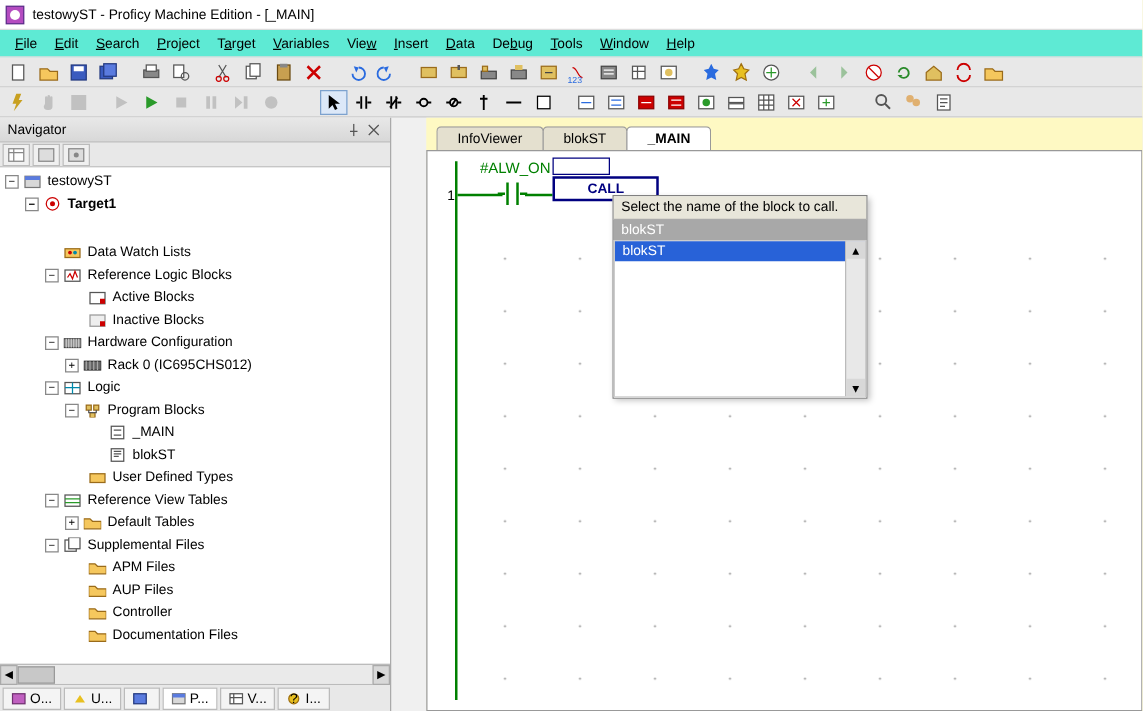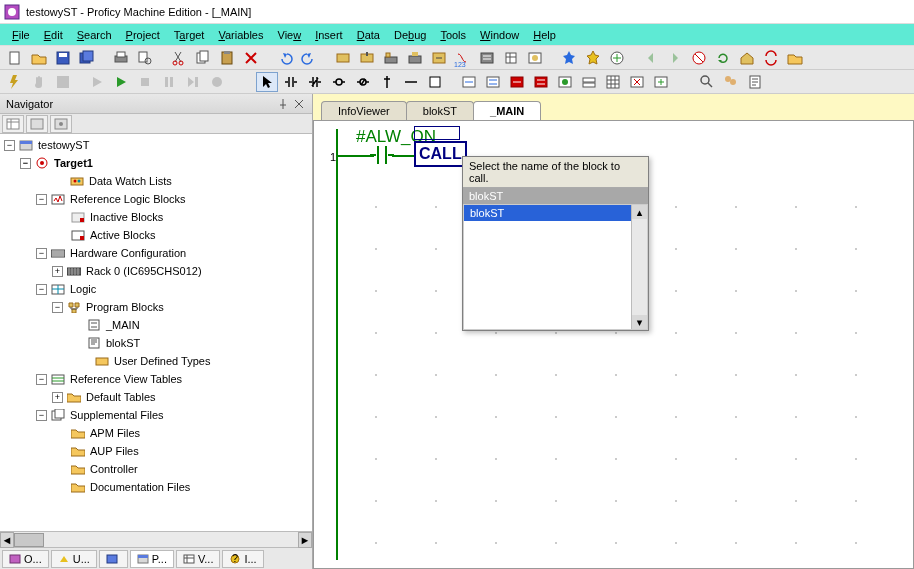--- a/index.html
+++ b/index.html
@@ -6,21 +6,21 @@
   body { width:914px; height:569px; background:#f0f0f0; overflow:hidden; display:flex; flex-direction:column; }
   .titlebar { height:24px; background:#fff; display:flex; align-items:center; padding:0 4px; gap:6px; border-bottom:1px solid #ddd; }
   .titlebar .icon { width:16px; height:16px; display:inline-flex; align-items:center; justify-content:center; }
   .menubar { height:22px; background:#5eead4; display:flex; align-items:center; padding:0 6px; gap:2px; border-bottom:1px solid #ddd; }
   .menu-item { padding:2px 6px; cursor:default; }
   .menu-item .u { text-decoration:underline; }
   .toolbar { height:24px; background:#e8e8e8; border-bottom:1px solid #ccc; display:flex; align-items:center; padding:0 4px; gap:2px; }
   .tbtn { width:22px; height:20px; display:inline-flex; align-items:center; justify-content:center; border:1px solid transparent; cursor:default; }
   .tbtn.selected { background:#dce8f8; border:1px solid #7da2ce; }
   .sep { width:4px; height:20px; border-left:1px solid #ccc; margin:0 2px; opacity:0; }
-  .main-row { flex:1; display:flex; overflow:hidden; }
+  .main-row { flex:1; display:flex; overflow:hidden;gap:28px; }
   .nav-pane { width:313px; display:flex; flex-direction:column; border-right:1px solid #aaa; background:#eee; }
   .nav-header { height:20px; background:linear-gradient(#e8e8e8,#d8d8d8); border-bottom:1px solid #bbb; display:flex; align-items:center; padding:0 6px; position:relative; }
   .nav-header .title { flex:1; }
   .nav-header .btn { width:14px; height:14px; display:inline-flex; align-items:center; justify-content:center; margin-left:2px; }
   .nav-tabs { height:20px; background:#e8e8e8; border-bottom:1px solid #bbb; display:flex; align-items:center; padding:0 2px; gap:2px; }
   .nav-tab { width:22px; height:18px; border:1px solid #bbb; background:#f0f0f0; display:inline-flex; align-items:center; justify-content:center; }
   .tree { flex:1; background:#fff; overflow:auto; padding:2px 0; }
   .tree-row { display:flex; align-items:center; height:18px; white-space:nowrap; }
   .toggle { width:11px; height:11px; border:1px solid #888; display:inline-flex; align-items:center; justify-content:center; font-size:9px; line-height:9px; background:#fff; margin-right:3px; cursor:default; }
   .toggle.blank { border:none; background:transparent; }
@@ -35,22 +35,22 @@
   .btab { height:18px; padding:0 6px; border:1px solid #bbb; background:#f4f4f4; display:inline-flex; align-items:center; gap:3px;}
   .btab.active { background:#fff; }
   .editor-area { flex:1; display:flex; flex-direction:column; background:#fef9c3; }
   .doc-tabs { height:22px; display:flex; align-items:flex-end; padding-left:8px; margin-top:4px; gap:0; }
   .doc-tab { padding:3px 16px; background:#e4e0cf; border:1px solid #999; border-bottom:none; border-top-left-radius:4px; border-top-right-radius:4px; margin-right:-1px; cursor:default;}
   .doc-tab.active { background:#fff; font-weight:bold; position:relative; z-index:2; }
   .ladder-surface { flex:1; background:#fff; border:1px solid #999; margin:0 0 0 0; position:relative; }
   .rung-num { position:absolute; left:2px; top:30px; width:20px; text-align:right; color:#000; font-size:11px; }
   .rail { position:absolute; left:22px; top:8px; width:2px; bottom:8px; background:#008000; }
   .hwire { position:absolute; height:2px; background:#008000; }
-  .contact-label { position:absolute; color:#008000; font-size:17px; }
-  .call-box { position:absolute; border:2px solid #000080; background:#fff; padding:2px 3px; color:#000080; font-weight:bold; font-size:16px;}
+  .contact-label { position:absolute; color:#008000; font-size:12px; }
+  .call-box { position:absolute; border:2px solid #000080; background:#fff; padding:2px 26px; color:#000080; font-weight:bold; font-size:11px;}
   .dropdown { position:absolute; border:1px solid #808080; background:#fff; box-shadow:2px 2px 5px rgba(0,0,0,0.25); }
   .dropdown .prompt { background:#e8e6da; border-bottom:1px solid #aaa; padding:3px 6px; }
   .dropdown .input-row { background:#a8a8a8; color:#fff; padding:2px 6px; }
   .dropdown .list { background:#fff; height:126px; border:1px solid #ccc; margin:0; position:relative; }
   .dropdown .list-item { padding:2px 6px; }
   .dropdown .list-item.sel { background:#2862d8; color:#fff; }
   .dropdown .scroll { position:absolute; right:0; top:0; width:16px; bottom:0; background:#e8e8e8; border-left:1px solid #bbb;}
   .dropdown .scroll .up,.dropdown .scroll .down { height:14px; display:flex; align-items:center; justify-content:center; background:#d8d8d8;}
   .dotgrid { position:absolute; inset:0; pointer-events:none; }
   svg { display:block; }
@@ -485,21 +485,21 @@
       <div class="tree-row bold" style="padding-left:20px;">
         <span class="toggle">−</span>
         <span class="ticon">
             <svg width="14" height="12">
               <circle cx="7" cy="6" r="5" fill="none" stroke="#c00"></circle>
               <circle cx="7" cy="6" r="2" fill="#c00"></circle>
             </svg>
           </span>
         <span>Target1</span>
       </div>
-      <div class="tree-row" style="padding-left:55px;">
+      <div class="tree-row" style="padding-left:36px;margin-top:21px;">
         <span class="toggle blank"></span>
         <span class="ticon">
             <svg width="14" height="12">
               <rect x="1" y="3" width="12" height="7" fill="#f5c75d" stroke="#9a6b1a"></rect>
               <circle cx="5" cy="6" r="1.5" fill="#c00"></circle>
               <circle cx="9" cy="6" r="1.5" fill="#08a"></circle>
             </svg>
           </span>
         <span>Data Watch Lists</span>
       </div>
@@ -510,36 +510,36 @@
               <rect x="1" y="2" width="12" height="9" fill="#fff" stroke="#555"></rect>
               <path d="M3 8l2-3 2 4 2-6 2 5" stroke="#c00" fill="none"></path>
             </svg>
           </span>
         <span>Reference Logic Blocks</span>
       </div>
       <div class="tree-row" style="padding-left:56px;">
         <span class="toggle blank"></span>
         <span class="ticon">
             <svg width="14" height="12">
+              <rect x="1" y="2" width="12" height="9" fill="#fff" stroke="#555"></rect>
+              <rect x="9" y="7" width="4" height="4" fill="#c00"></rect>
+            </svg>
+          </span>
+        <span>Active Blocks</span>
+      </div>
+      <div class="tree-row" style="padding-left:56px;">
+        <span class="toggle blank"></span>
+        <span class="ticon">
+            <svg width="14" height="12">
               <rect x="1" y="2" width="12" height="9" fill="#eee" stroke="#999"></rect>
               <rect x="9" y="7" width="4" height="4" fill="#c00"></rect>
             </svg>
           </span>
         <span>Inactive Blocks</span>
       </div>
-      <div class="tree-row" style="padding-left:56px;">
-        <span class="toggle blank"></span>
-        <span class="ticon">
-            <svg width="14" height="12">
-              <rect x="1" y="2" width="12" height="9" fill="#fff" stroke="#555"></rect>
-              <rect x="9" y="7" width="4" height="4" fill="#c00"></rect>
-            </svg>
-          </span>
-        <span>Active Blocks</span>
-      </div>
       <div class="tree-row" style="padding-left:36px;">
         <span class="toggle">−</span>
         <span class="ticon">
             <svg width="14" height="12">
               <rect x="0" y="3" width="14" height="7" fill="#888" stroke="#444"></rect>
               <path d="M2 3v7M4 3v7M6 3v7M8 3v7M10 3v7M12 3v7" stroke="#ccc"></path>
             </svg>
           </span>
         <span>Hardware Configuration</span>
       </div>
@@ -586,21 +586,21 @@
       <div class="tree-row" style="padding-left:72px;">
         <span class="toggle blank"></span>
         <span class="ticon">
             <svg width="14" height="12">
               <rect x="2" y="1" width="10" height="10" fill="#fff" stroke="#555"></rect>
               <path d="M4 3h6M4 5h6M4 7h4" stroke="#555"></path>
             </svg>
           </span>
         <span>blokST</span>
       </div>
-      <div class="tree-row" style="padding-left:80px;">
+      <div class="tree-row" style="padding-left:56px;">
         <span class="toggle blank"></span>
         <span class="ticon">
             <svg width="14" height="12">
               <rect x="1" y="3" width="12" height="7" fill="#f5c75d" stroke="#9a6b1a"></rect>
             </svg>
           </span>
         <span>User Defined Types</span>
       </div>
       <div class="tree-row" style="padding-left:36px;">
         <span class="toggle">−</span>
@@ -738,21 +738,21 @@
 
       <div class="contact-label" style="left:42px; top:6px;">#ALW_ON</div>
       <svg style="position:absolute; left:56px; top:22px;" width="24" height="24">
           <path d="M0 12h6M18 12h6M8 3v18M16 3v18" stroke="#008000" stroke-width="2"></path>
         </svg>
       <div class="hwire" style="left:78px; top:34px; width:26px;"></div>
 
       <div style="position:absolute; left:100px; top:5px; width:46px; height:14px; border:1px solid #000080;"></div>
       <div class="call-box" style="left:100px; top:20px;">CALL</div>
 
-      <div class="dropdown" style="left:148px; top:35px; width:187px;">
+      <div class="dropdown" style="left:148px; top:35px; width:204px;">
         <div class="prompt">Select the name of the block to call.</div>
         <div class="input-row">blokST</div>
         <div class="list">
           <div class="list-item sel">blokST</div>
           <div class="scroll">
             <div class="up">▴</div>
             <div style="flex:1"></div>
             <div class="down" style="position:absolute;bottom:0;width:100%;">▾</div>
           </div>
         </div>

